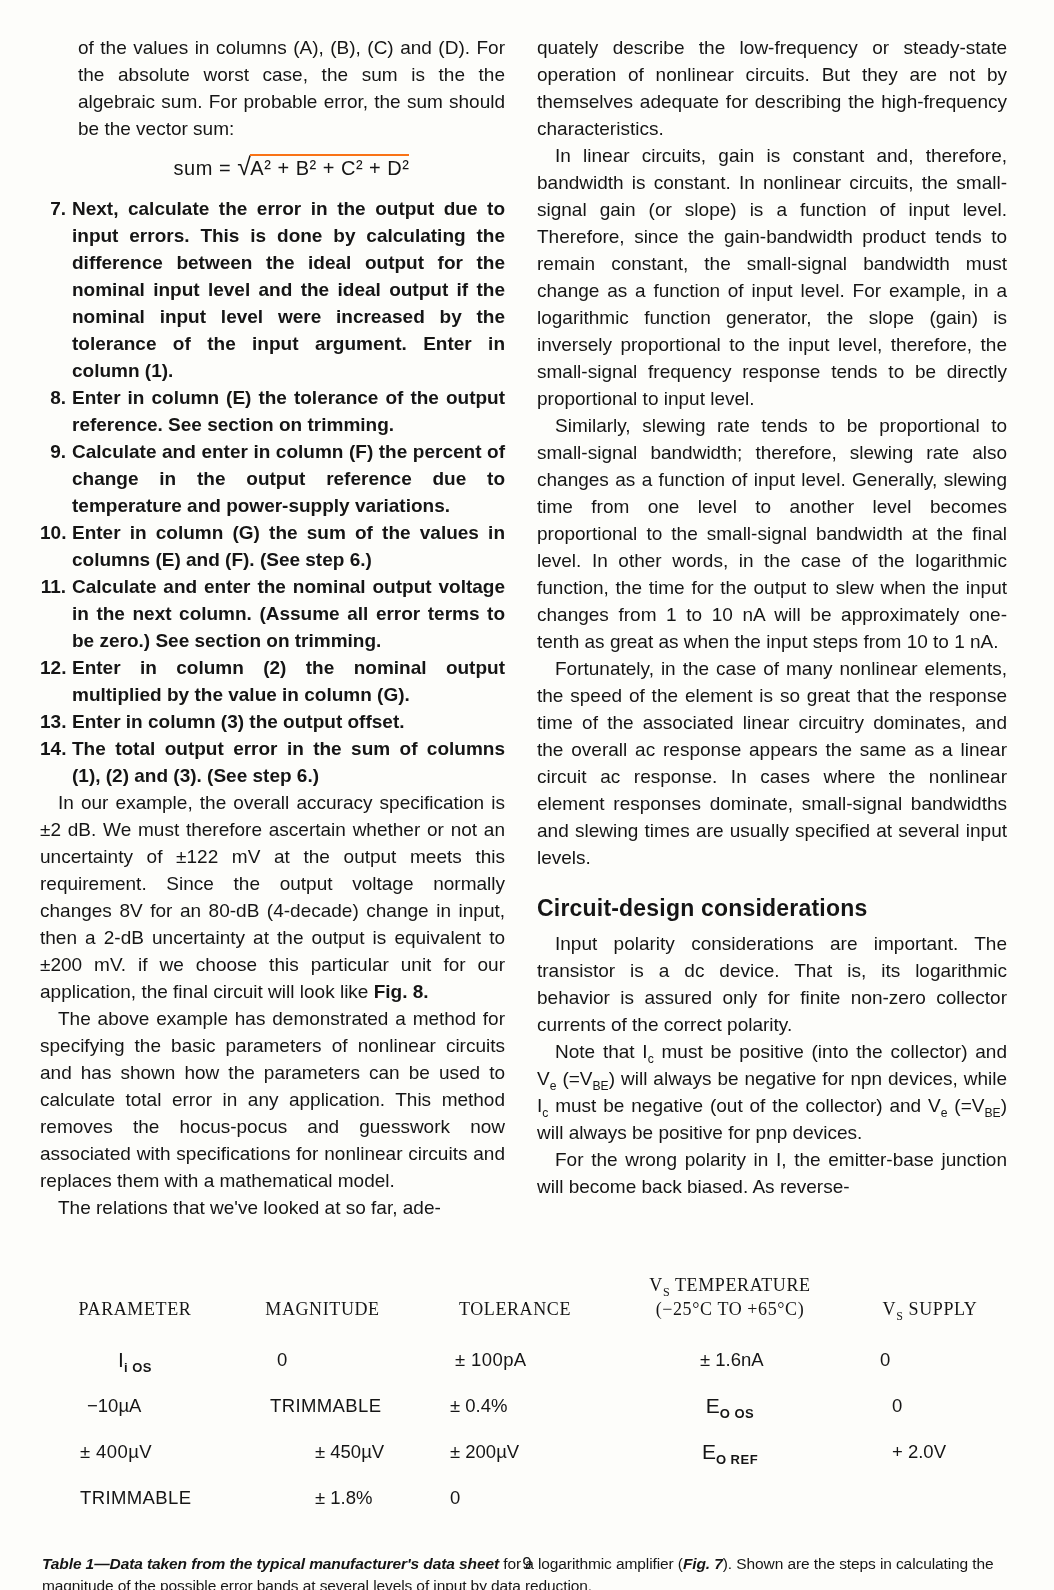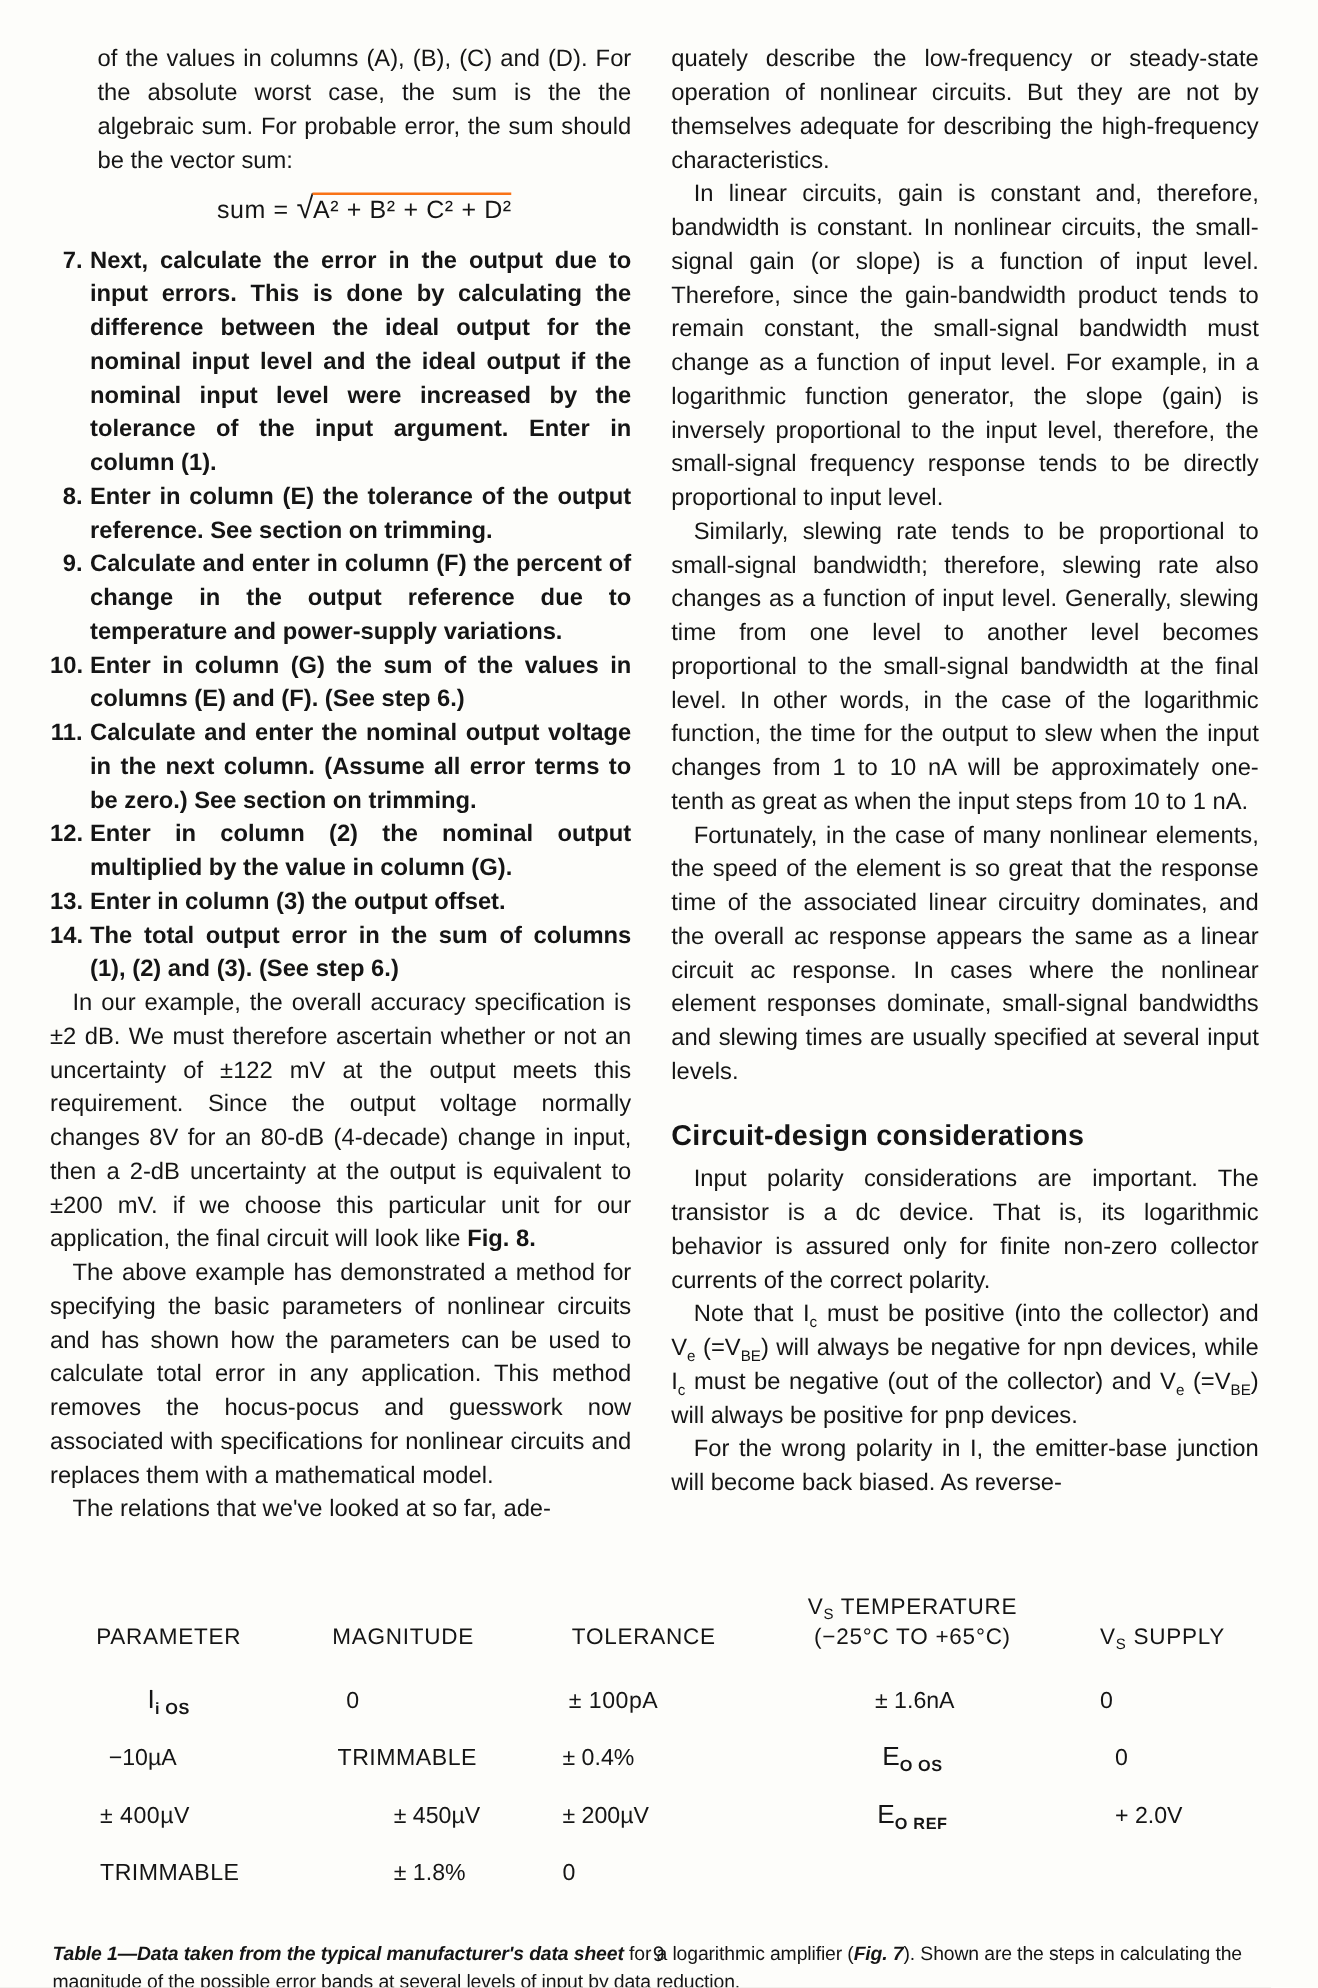--- a/index.html
+++ b/index.html
@@ -31,21 +31,21 @@
   b.inline { font-weight: 700; }
 
   .data-table {
     margin-top: 32px; width: 975px;
     display: grid; grid-template-columns: 190px 185px 200px 230px 170px;
     row-gap: 0; font-size: 18.5px;
   }
   .data-table .th {
     font-size: 18px; text-align: center; letter-spacing: 0.6px;
     display: flex; flex-direction: column; justify-content: flex-end;
-    padding-bottom: 4px; min-height: 72px; line-height: 24px;
+    padding-bottom: 4px; min-height: 72px; line-height: 24px; font-family: Liberation Serif, serif;
   }
   .data-table .td { padding-top: 24px; line-height: 22px; }
   .td-param { text-align: center; font-size: 21px; }
   .td-param sub { font-weight: 700; font-size: 13px; letter-spacing: 0.5px; }
   .th sub { font-size: 12px; }
   .td-mag  { padding-left: 47px; }
   .td-tol  { padding-left: 40px; letter-spacing: 0.4px; }
   .td-temp { padding-left: 85px; }
   .td-sup  { padding-left: 35px; }
 

